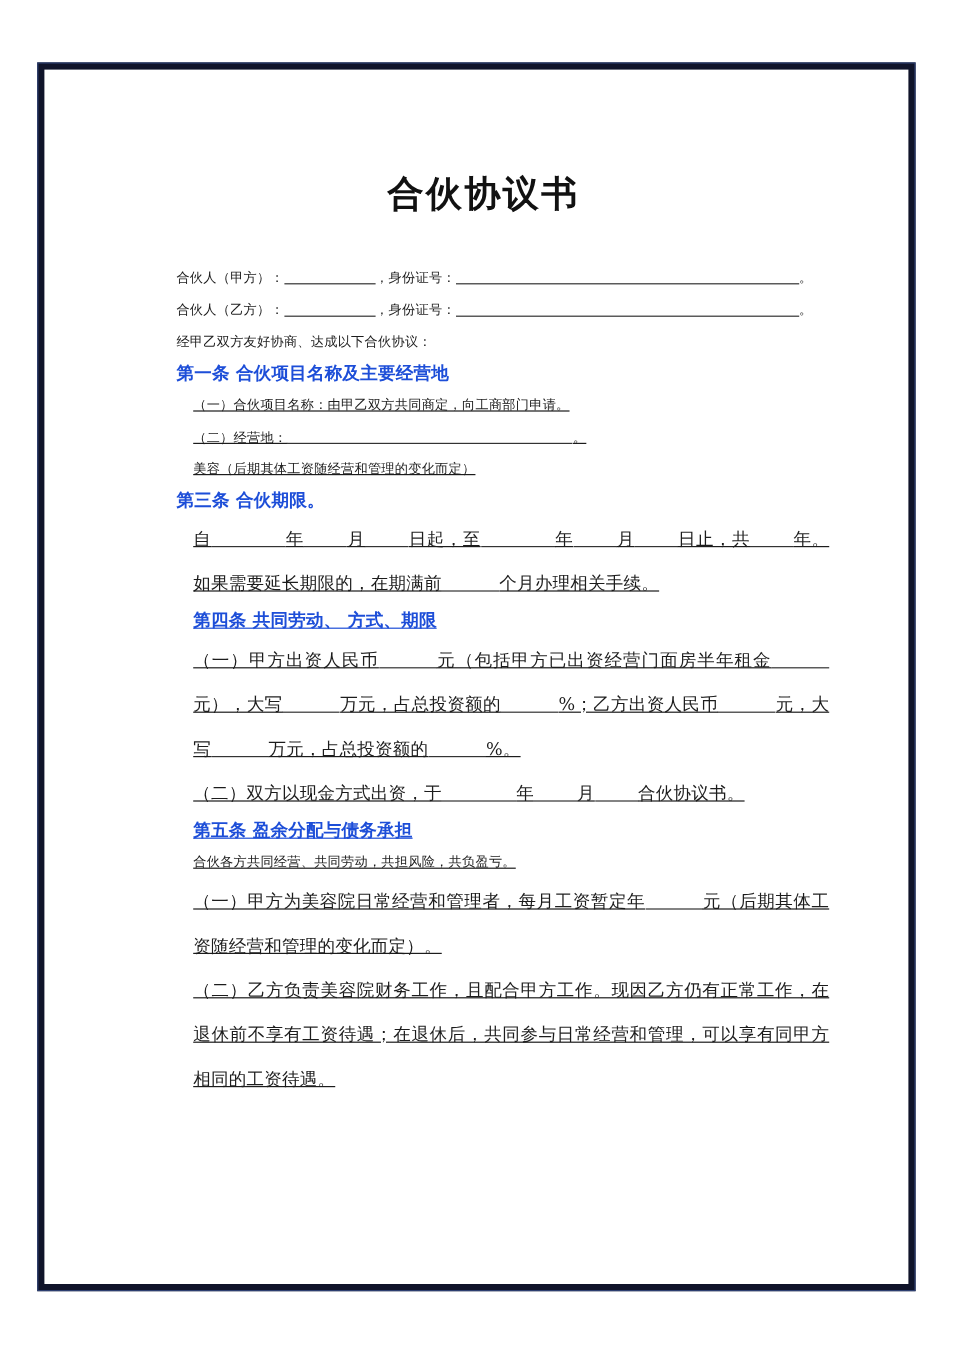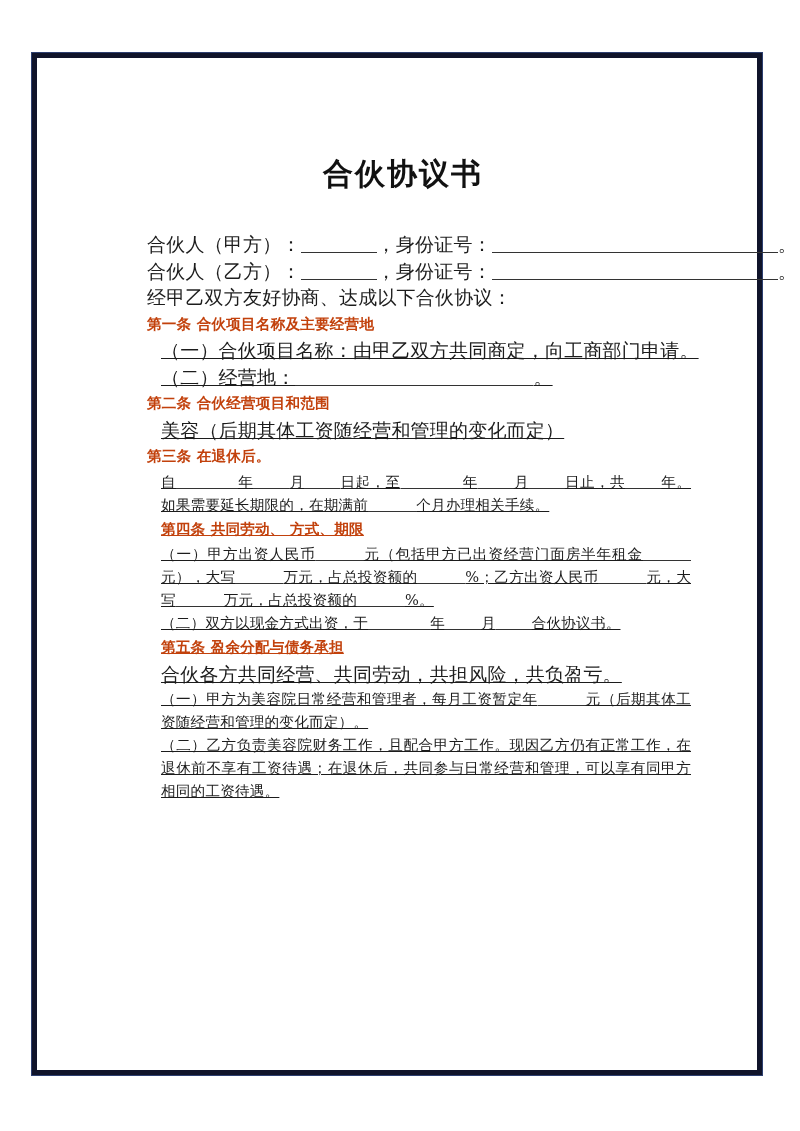--- a/index.html
+++ b/index.html
@@ -47,59 +47,59 @@
     height: 1024px;
     box-sizing: border-box;
     padding: 0;
   }
 
   #doc-title {
     text-align: center;
     font-size: 30px;
     font-weight: 700;
     letter-spacing: 2px;
-    margin: 12px;
+    margin: 0;
     padding-top: 84px;
     font-family: "DejaVu Sans", "Liberation Sans", sans-serif;
     color: #111111;
   }
 
   #content {
     margin-top: 36px;
     padding-left: 110px;
     padding-right: 78px;
   }
 
   .line {
-    font-size: 19px;
+    font-size: 11px;
     line-height: 26.5px;
     margin: 0;
     color: #1c1c1c;
     white-space: nowrap;
     letter-spacing: 0.2px;
   }
 
   
   .para {
     font-size: 14.6px;
-    line-height: 23px;
+    line-height: 37px;
     margin: 0;
     color: #1c1c1c;
     text-align: justify;
     text-justify: inter-ideograph;
     letter-spacing: 0.2px;
     text-indent: 0;
   }
 
   .clause-head {
     font-weight: 700;
     font-size: 14.6px;
     line-height: 26.5px;
     margin: 0;
-    color: #c2410c;
+    color: #1d4ed8;
     white-space: nowrap;
     letter-spacing: 0.2px;
   }
 
   .indent-1 { padding-left: 14px; text-decoration: underline; }
 
   
   .blank {
     display: inline-block;
     border-bottom: 1px solid #333333;
@@ -134,24 +134,23 @@
       <p class="line">经甲乙双方友好协商、达成以下合伙协议：</p>
 
       <p class="clause-head">第一条  合伙项目名称及主要经营地</p>
 
       <p class="line indent-1">（一）合伙项目名称：由甲乙双方共同商定，向工商部门申请。</p>
 
       <p class="line indent-1">
         <span>（二）经营地：</span><span class="blank b-long"></span><span>。</span>
       </p>
 
-      <p class="clause-head">第二条  合伙经营项目和范围</p>
       <p class="line indent-1">美容（后期其体工资随经营和管理的变化而定）</p>
 
-      <p class="clause-head">第三条  在退休后。</p>
+      <p class="clause-head">第三条  合伙期限。</p>
 
       <p class="para indent-1">
         <span>自</span><span class="blank b-l"></span><span>年</span><span class="blank b-s"></span><span>月</span><span class="blank b-s"></span><span>日起，至</span><span class="blank b-l"></span><span>年</span><span class="blank b-s"></span><span>月</span><span class="blank b-s"></span><span>日止，共</span><span class="blank b-s"></span><span>年。如果需要延长期限的，在期满前</span><span class="blank b-m"></span><span>个月办理相关手续。</span>
       </p>
 
       <p class="clause-head indent-1">第四条  共同劳动、  方式、期限</p>
 
       <p class="para indent-1">
         <span>（一）甲方出资人民币</span><span class="blank b-m"></span><span>元（包括甲方已出资经营门面房半年租金</span><span class="blank b-m"></span><span>元），大写</span><span class="blank b-m"></span><span>万元，占总投资额的</span><span class="blank b-m"></span><span>%；乙方出资人民币</span><span class="blank b-m"></span><span>元，大写</span><span class="blank b-m"></span><span>万元，占总投资额的</span><span class="blank b-m"></span><span>%。</span>
       </p>

